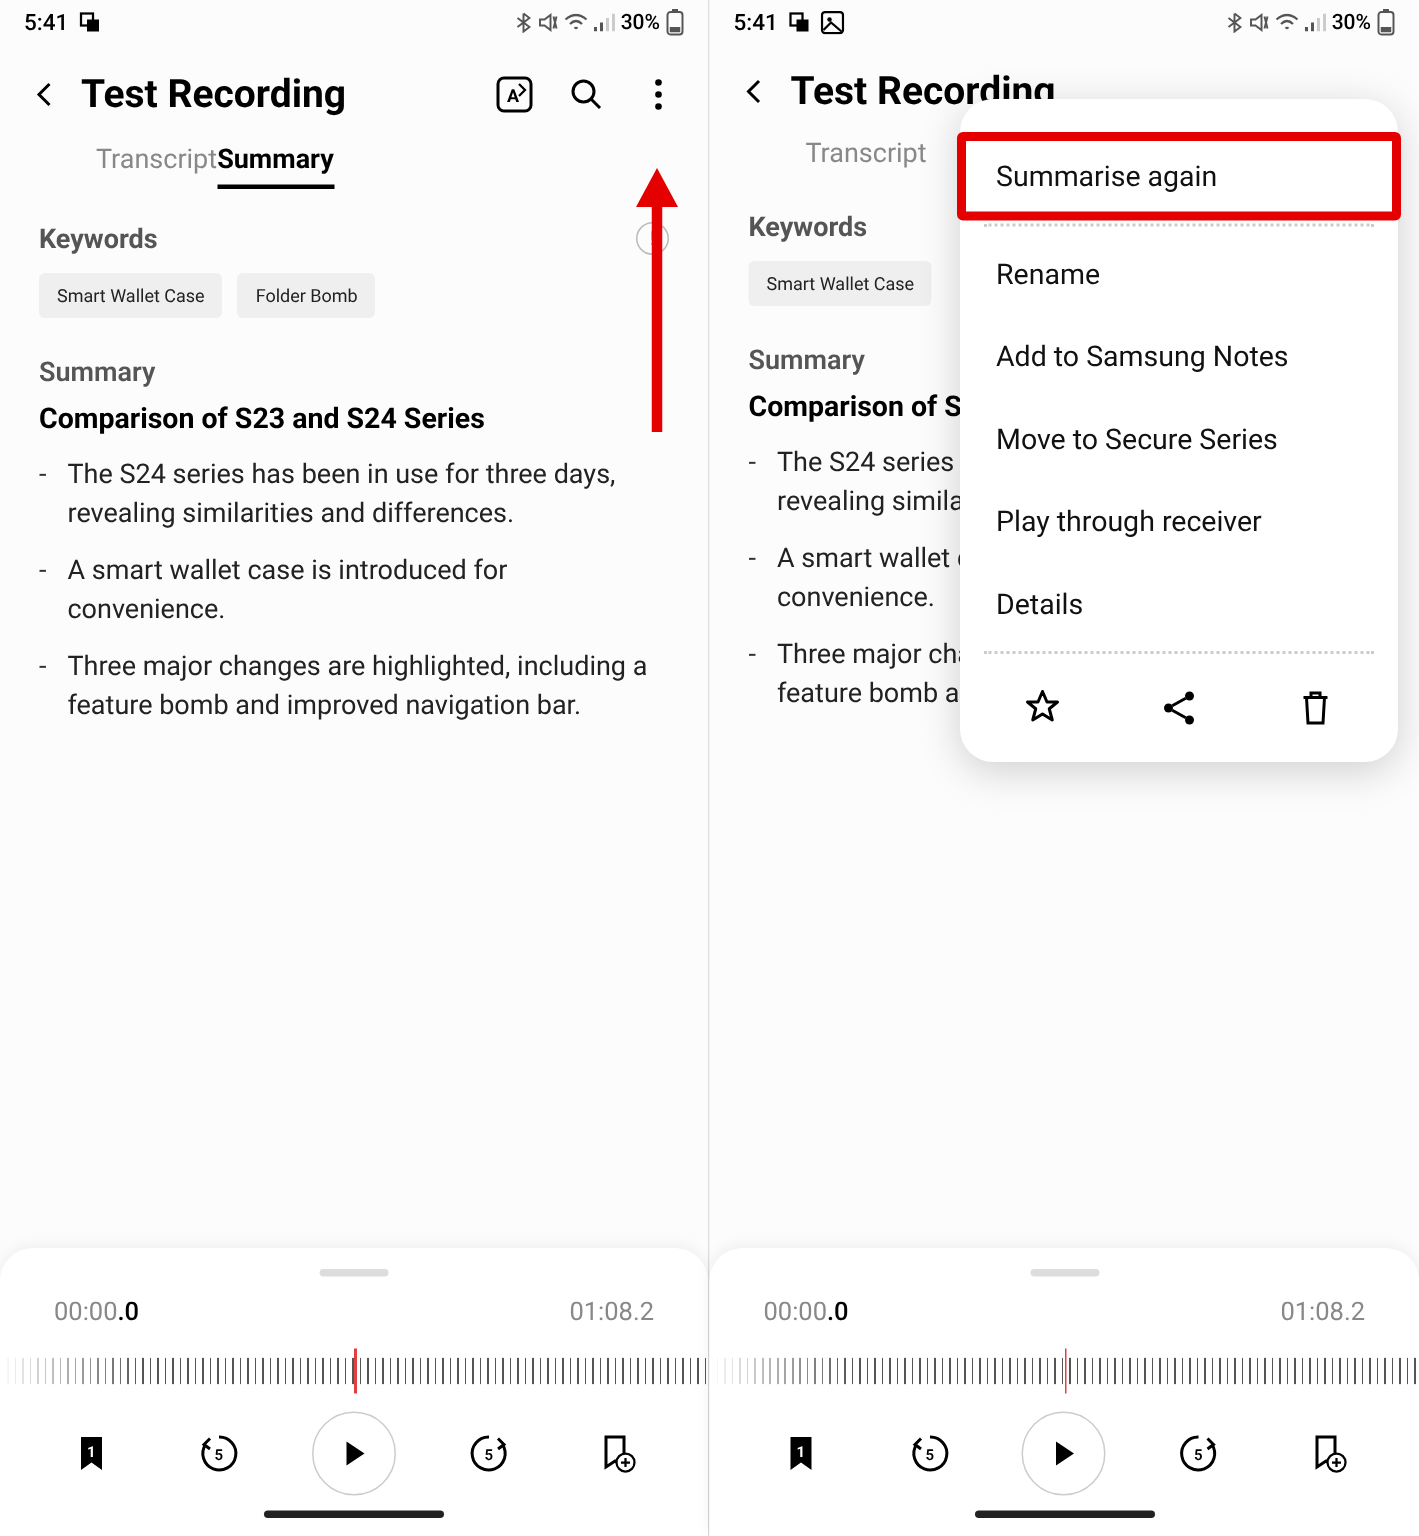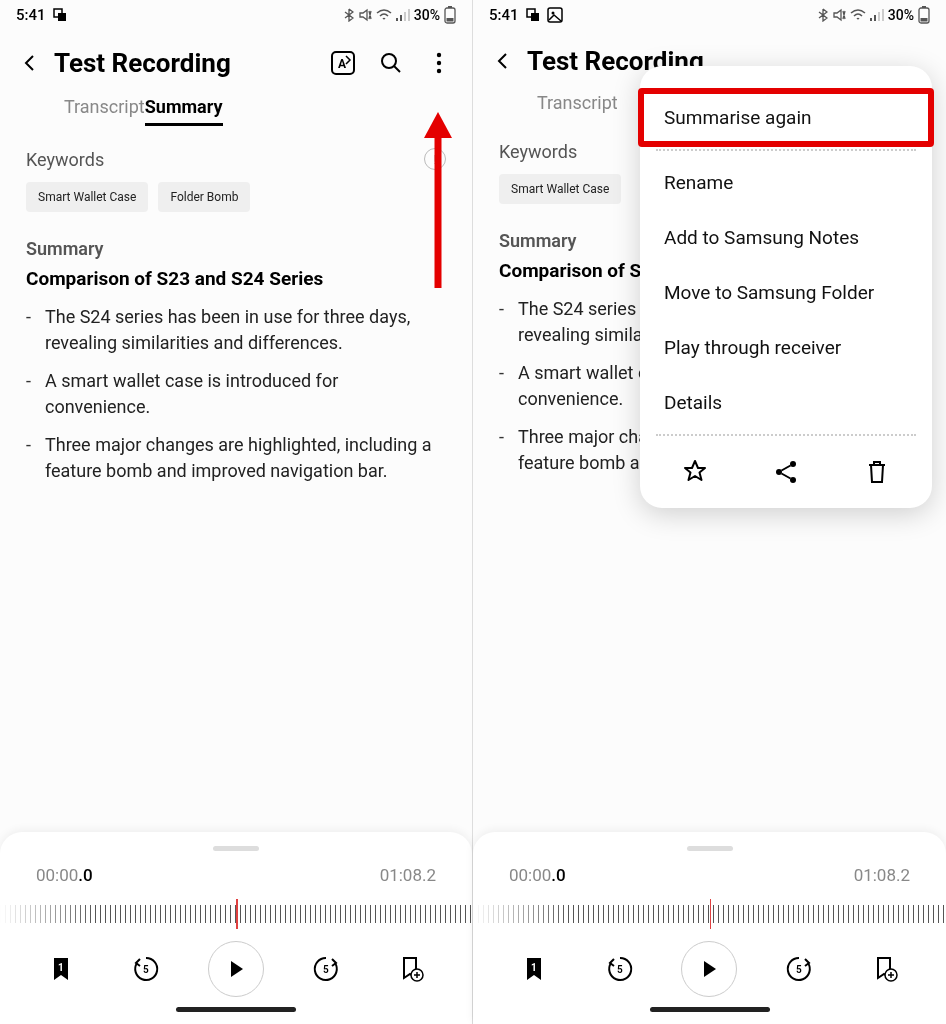--- a/index.html
+++ b/index.html
@@ -20,21 +20,21 @@
     .title { font-size: 26px; font-weight: 700; flex: 1; color: #000; }
     .header-action { width: 34px; height: 34px; display: flex; align-items: center; justify-content: center; margin-left: 4px; }
 
     
     .tabs { display: flex; padding: 8px 0 0 64px; }
     .tab { font-size: 18px; color: #888; padding-bottom: 6px; }
     .tab.active { color: #000; font-weight: 700; border-bottom: 3px solid #000; }
 
     
     .content { padding: 22px 26px 0; }
-    .section-label { font-size: 18px; font-weight: 400; color: #555; margin-bottom: 12px; display: flex; align-items: center; justify-content: space-between; gap: 39px; }
+    .section-label { font-size: 18px; font-weight: 700; color: #555; margin-bottom: 12px; display: flex; align-items: center; justify-content: space-between; gap: 39px; }
     .info-icon { width: 22px; height: 22px; border: 1.5px solid #bbb; border-radius: 50%; display: flex; align-items: center; justify-content: center; font-size: 13px; color: #bbb; }
     .chips { display: flex; gap: 10px; flex-wrap: wrap; margin-bottom: 26px; }
     .chip { background: #efefef; padding: 8px 12px; border-radius: 4px; font-size: 12px; color: #222; }
     .summary-label { font-size: 18px; font-weight: 600; color: #555; margin-bottom: 8px; }
     .summary-title { font-size: 19px; font-weight: 700; color: #000; margin-bottom: 14px; }
     .bullets { list-style: none; }
     .bullets li { display: flex; font-size: 18px; color: #222; line-height: 1.45; margin-bottom: 12px; }
     .bullets li .dash { margin-right: 14px; color: #333; }
 
     
@@ -322,21 +322,21 @@
             <span>Three major changes are highlighted, including a feature bomb and improved navigation bar.</span>
           </li>
       </ul>
     </div>
 
     <div class="popup">
       <div class="popup-item hl">Summarise again</div>
       <hr class="popup-divider">
       <div class="popup-item">Rename</div>
       <div class="popup-item">Add to Samsung Notes</div>
-      <div class="popup-item">Move to Samsung Folder</div>
+      <div class="popup-item">Move to Secure Series</div>
       <div class="popup-item">Play through receiver</div>
       <div class="popup-item">Details</div>
       <hr class="popup-divider">
       <div class="popup-actions">
         <div class="popup-action">
           <svg width="26" height="26" viewBox="0 0 26 26">
               <path d="M13 2l3 7h7l-5.5 4.5 2 7.5L13 17l-6.5 4 2-7.5L3 9h7z" fill="none" stroke="#000" stroke-width="2" stroke-linejoin="round"></path>
             </svg>
         </div>
         <div class="popup-action">

